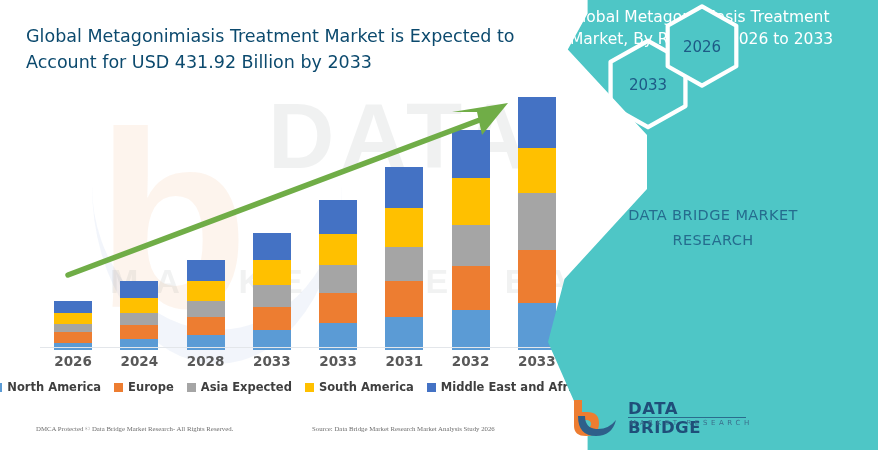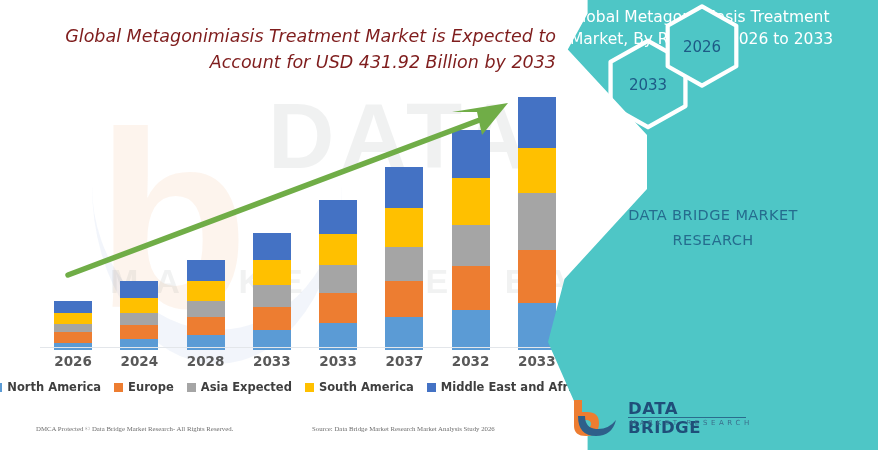--- a/index.html
+++ b/index.html
@@ -19,23 +19,23 @@
         border-bottom:34px solid rgba(68,114,196,0.07);
         border-left:0;border-right:0;}
   .wm-data{left:268px;top:84px;font-size:92px;letter-spacing:6px;
         font-weight:700;color:rgba(120,124,130,0.11);
         font-family:"Liberation Sans",sans-serif;}
   .wm-market{left:110px;top:262px;font-size:34px;letter-spacing:17px;
         font-weight:700;color:rgba(120,124,130,0.10);
         font-family:"Liberation Sans",sans-serif;}
 
   
-  #title{position:absolute;left:26px;top:24px;width:530px;text-align:right;
-         font-size:17.5px;line-height:1.48;color:#7f1d1d;
-         font-family:"DejaVu Sans", sans-serif;font-style:italic;}
+  #title{position:absolute;left:26px;top:24px;width:530px;text-align:left;
+         font-size:17.5px;line-height:1.48;color:#0c4a6e;
+         font-family:"DejaVu Sans", sans-serif;}
 
   
   #plot{position:absolute;left:40px;top:95px;width:530px;height:255px;}
   .bar{position:absolute;bottom:0;width:38px;}
   .seg{width:100%;display:block;}
   .baseline{position:absolute;left:0;top:347px;width:565px;height:1px;
             background:#e3e6ea;}
 
   
   #arrow{position:absolute;left:40px;top:90px;width:540px;height:260px;
@@ -163,21 +163,21 @@
     <line x1="28" y1="185" x2="445" y2="28" stroke="#70ad47" stroke-width="5.5" stroke-linecap="round"></line>
     <polygon points="468,13 442,45 437,22 412,22" fill="#70ad47"></polygon>
   </svg>
 
   <div id="xaxis">
       <div class="xlab" style="left: 3.125px;">2026</div>
       <div class="xlab" style="left: 69.375px;">2024</div>
       <div class="xlab" style="left: 135.625px;">2028</div>
       <div class="xlab" style="left: 201.875px;">2033</div>
       <div class="xlab" style="left: 268.125px;">2033</div>
-      <div class="xlab" style="left: 334.375px;">2037</div>
+      <div class="xlab" style="left: 334.375px;">2031</div>
       <div class="xlab" style="left: 400.625px;">2032</div>
       <div class="xlab" style="left: 466.875px;">2033</div>
     </div>
 
   <div id="legend">
       <div class="lg">
         <span class="sw" style="background: rgb(91, 155, 213);"></span>
         <span class="lgt">North America</span>
       </div>
       <div class="lg">

